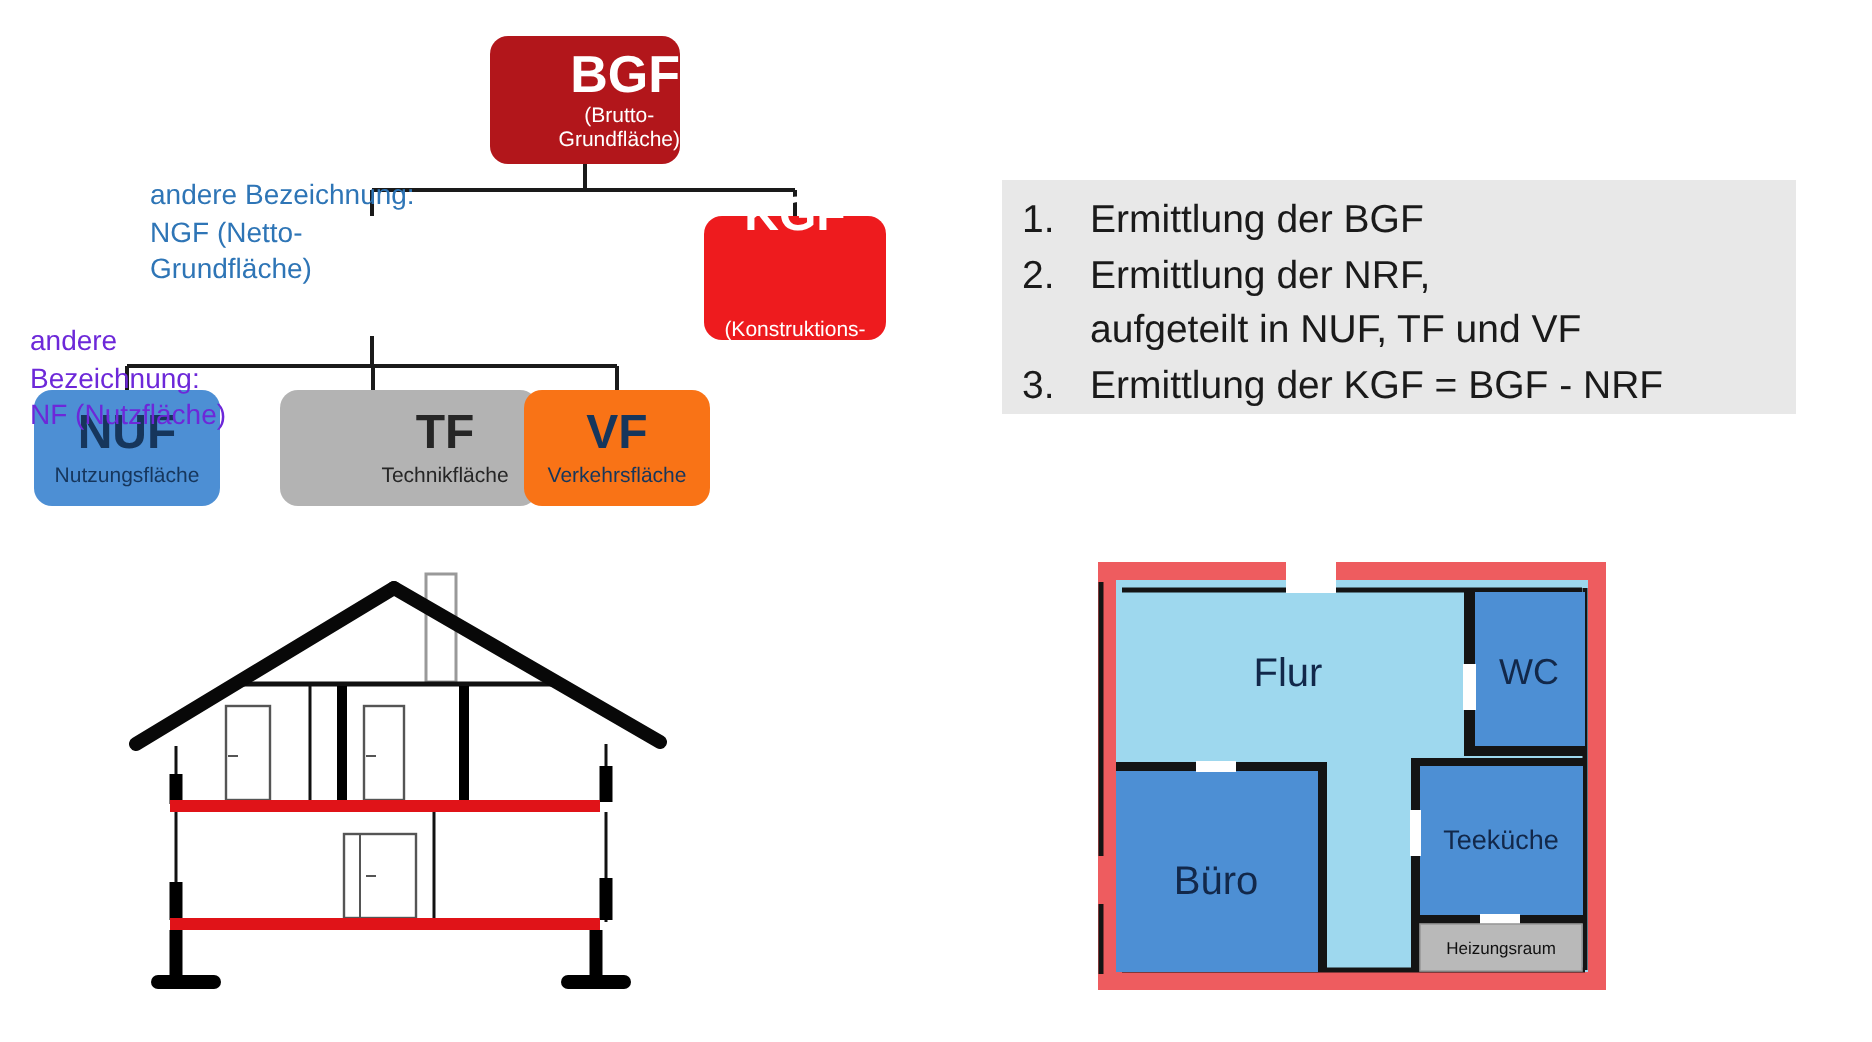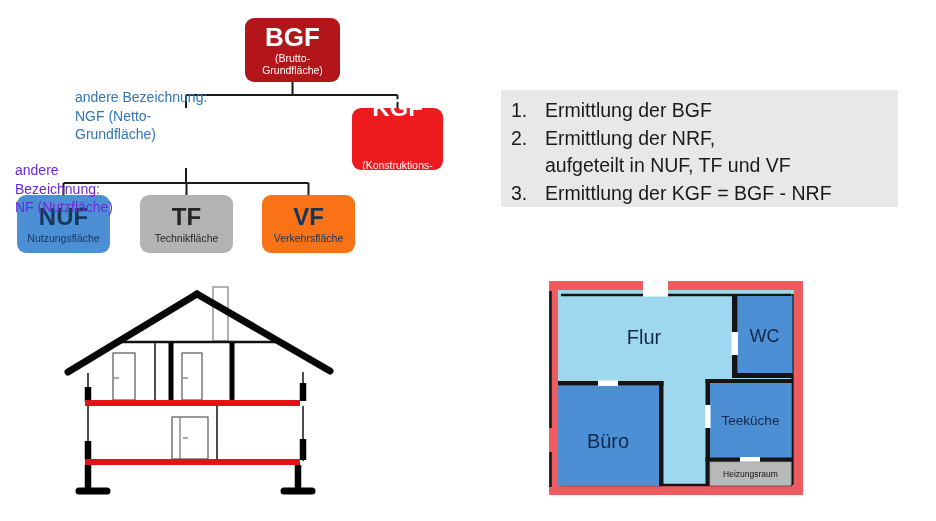--- a/index.html
+++ b/index.html
@@ -12,26 +12,26 @@
 
   
   .tree-lines{position:absolute;left:0;top:0;}
   .node{
     position:absolute;border-radius:9px;color:#fff;
     display:flex;flex-direction:column;align-items:center;justify-content:center;
     text-align:center;
   }
   .node .abbr{font-weight:bold;font-size:24px;line-height:26px;}
   .node .cap{font-size:10.5px;line-height:12.5px;white-space:pre-line;margin-top:2px;}
-  .node.bgf{left:245px;top:18px;width:95px;height:64px;background:#b2161b;}
+  .node.bgf{left:245px;top:18px;width:95px;height:64px;background:#b2161b;align-items:flex-end;}
   .node.bgf .abbr{font-size:26px;}
   .node.nrf{left:140px;top:108px;width:92px;height:60px;background:#1f5c9e;}
   .node.kgf{left:352px;top:108px;width:91px;height:62px;background:#ee1b1e;gap:36px;}
   .node.nuf{left:17px;top:195px;width:93px;height:58px;background:#4d8fd4;color:#16365c;}
-  .node.tf{left:140px;top:195px;width:93px;height:58px;background:#b3b3b3;color:#262626;}
+  .node.tf{left:140px;top:195px;width:93px;height:58px;background:#b3b3b3;color:#262626;padding-left:36px;}
   .node.vf{left:262px;top:195px;width:93px;height:58px;background:#f97316;color:#16365c;}
   .ann{
     position:absolute;font-size:14px;line-height:18.5px;white-space:pre-line;margin-top:32px;
   }
   .ann1{left:75px;top:56px;color:#2e75b6;}
   .ann2{left:15px;top:129px;color:#6d28d9;}
 
   
   .steps{
     position:absolute;left:501px;top:90px;width:397px;height:117px;

